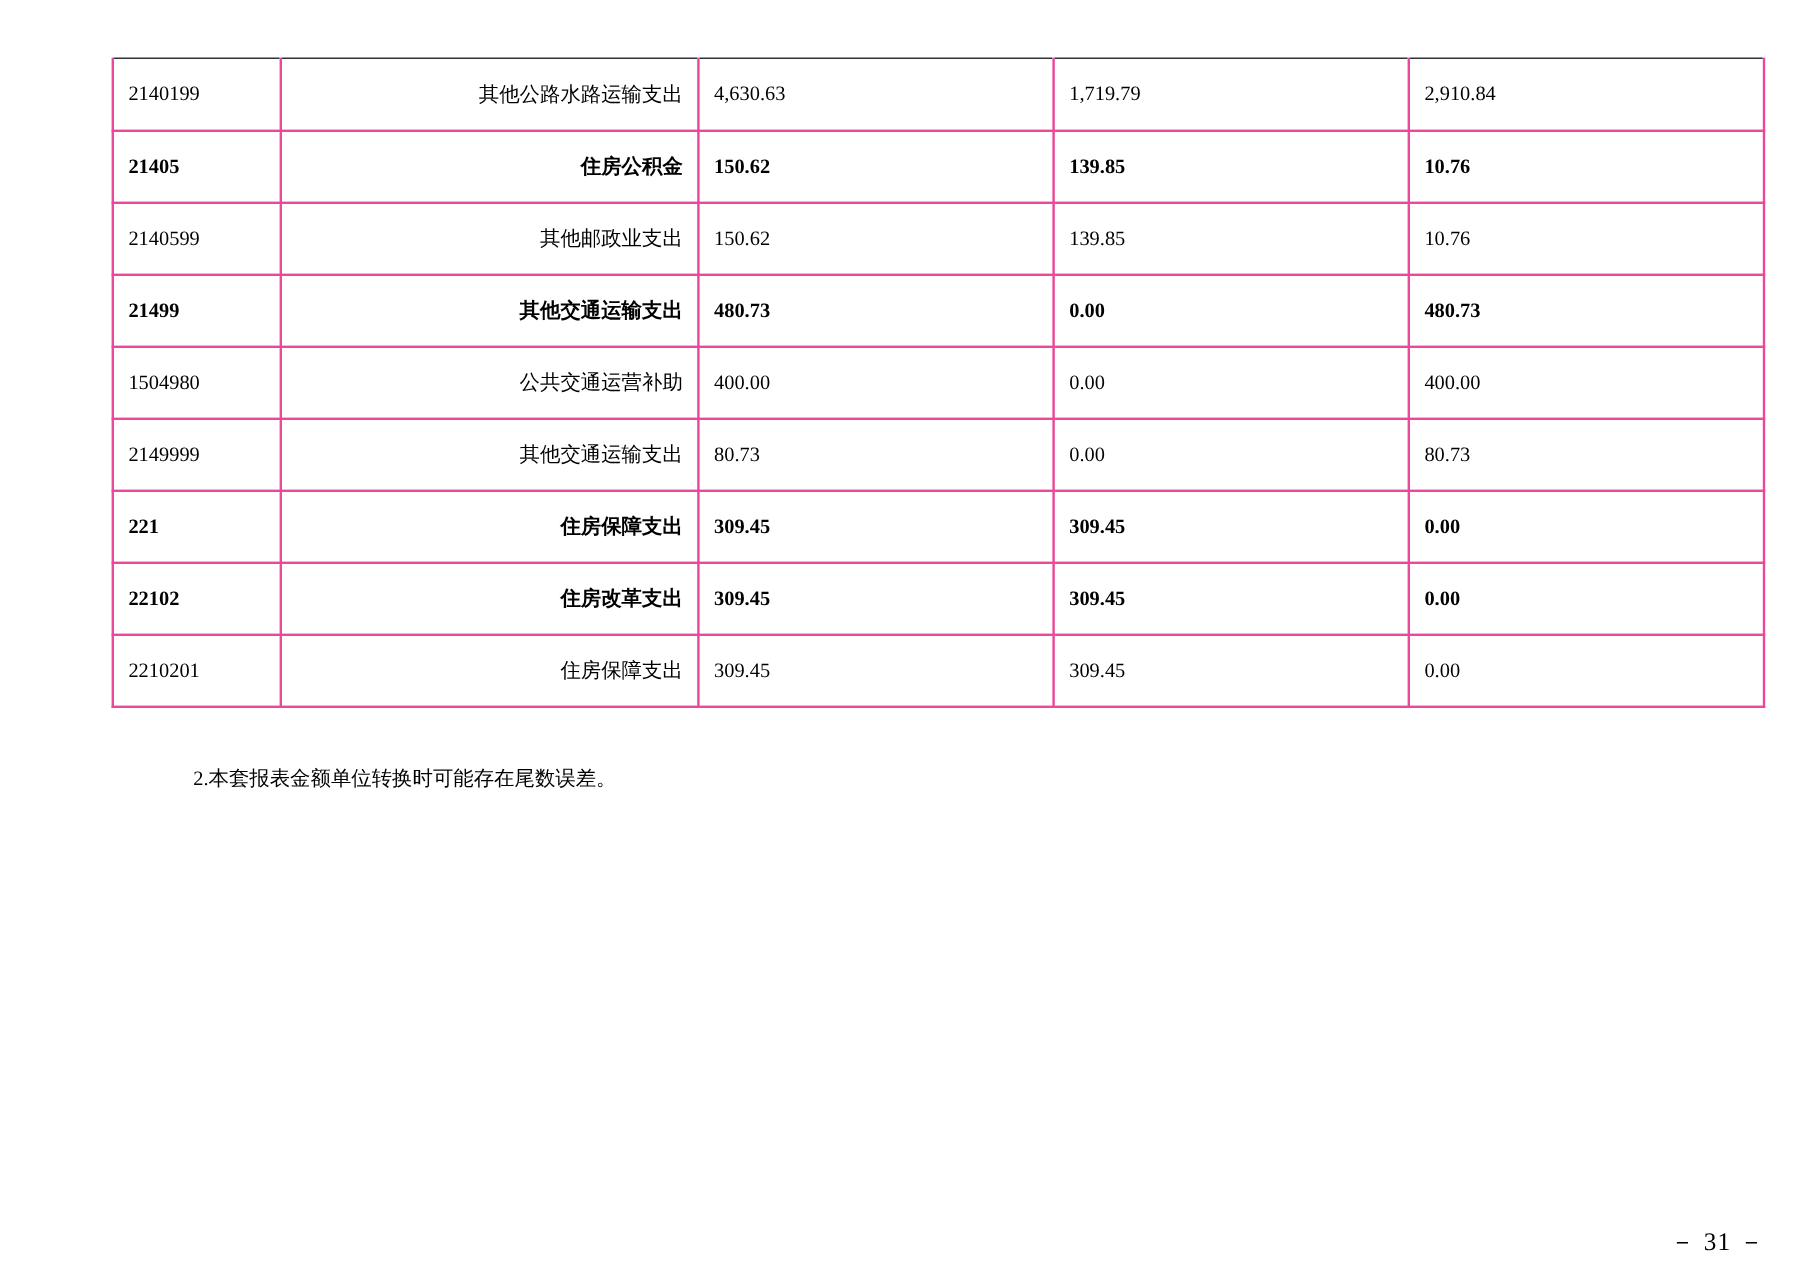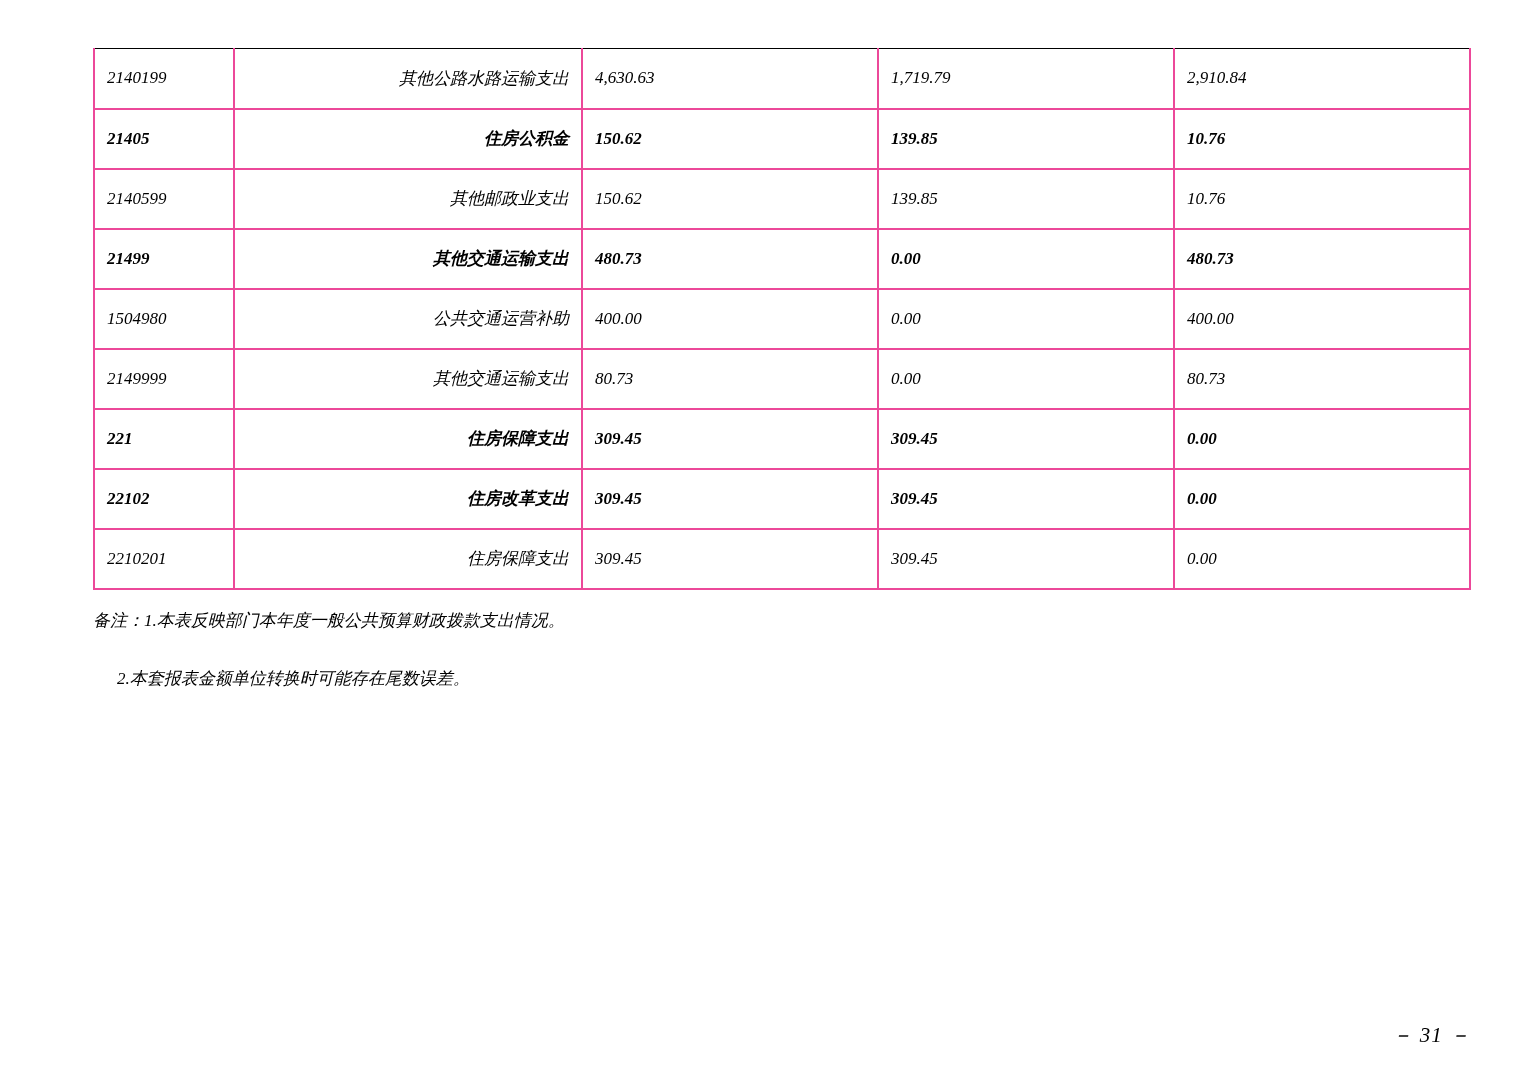--- a/index.html
+++ b/index.html
@@ -13,21 +13,20 @@
     font-family: "Liberation Serif", "DejaVu Serif", serif;
     color: #000000;
     position: relative;
     overflow: hidden;
   }
   .page {
     position: relative;
     width: 1515px;
     height: 1069px;
     box-sizing: border-box;
-    font-style: italic;
   }
   .budget-table {
     position: absolute;
     left: 93px;
     top: 48px;
     width: 1378px;
     border-collapse: collapse;
     table-layout: fixed;
   }
   .budget-table td {
@@ -47,21 +46,21 @@
   .bold td, td.bold { font-weight: bold; }
   .notes {
     position: absolute;
     left: 93px;
     top: 606px;
     width: 1340px;
     font-size: 17px;
     line-height: 30px;
   }
   .note-line-1 { margin: 0; }
-  .note-line-2 { margin: 28px 0 0 24px; }
+  .note-line-2 { margin: 28px 0 0 68px; }
   .page-number {
     position: absolute;
     right: 44px;
     bottom: 20px;
     font-size: 21px;
     letter-spacing: 1px;
   }
 </style>
 </head>
 <body>
@@ -130,19 +129,18 @@
           <td class="col-code">2210201</td>
           <td class="col-name">住房保障支出</td>
           <td class="col-num">309.45</td>
           <td class="col-num">309.45</td>
           <td class="col-num">0.00</td>
         </tr>
       </tbody>
   </table>
 
   <div class="notes">
-    <p class="note-line-1">备注：1.本表反映部门本年度一般公共预算财政拨款支出情况。</p>
     <p class="note-line-2">2.本套报表金额单位转换时可能存在尾数误差。</p>
   </div>
 
   <div class="page-number">－ 31 －</div>
 
 </div>
 
 </body></html>

